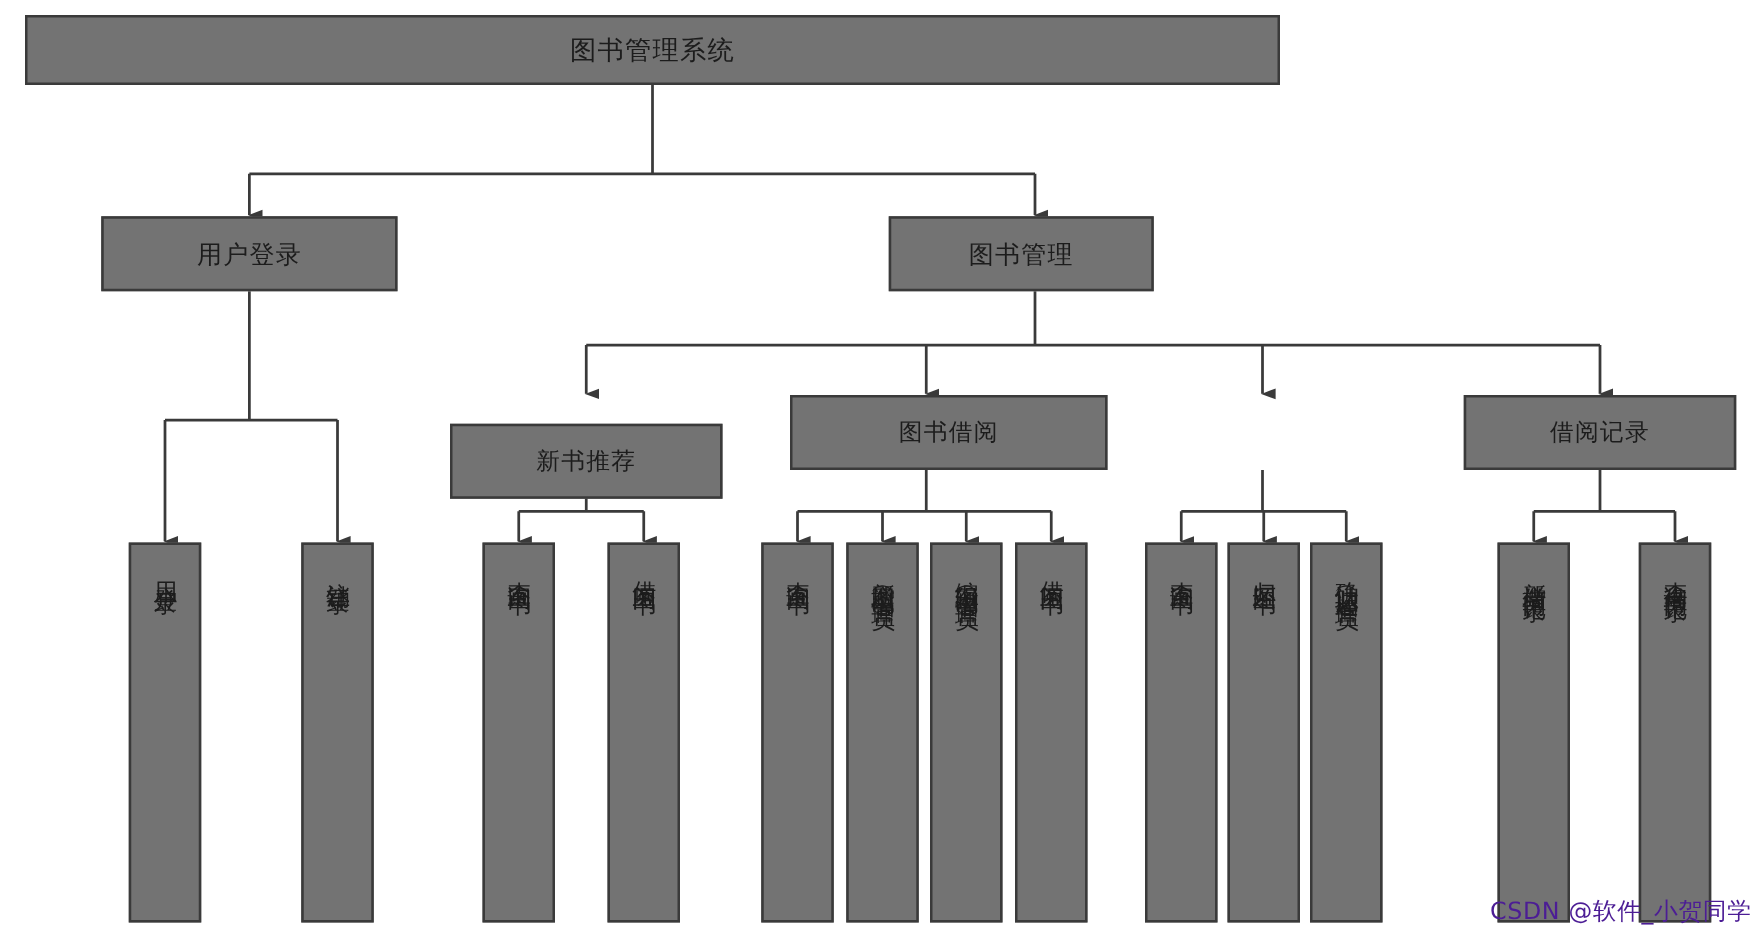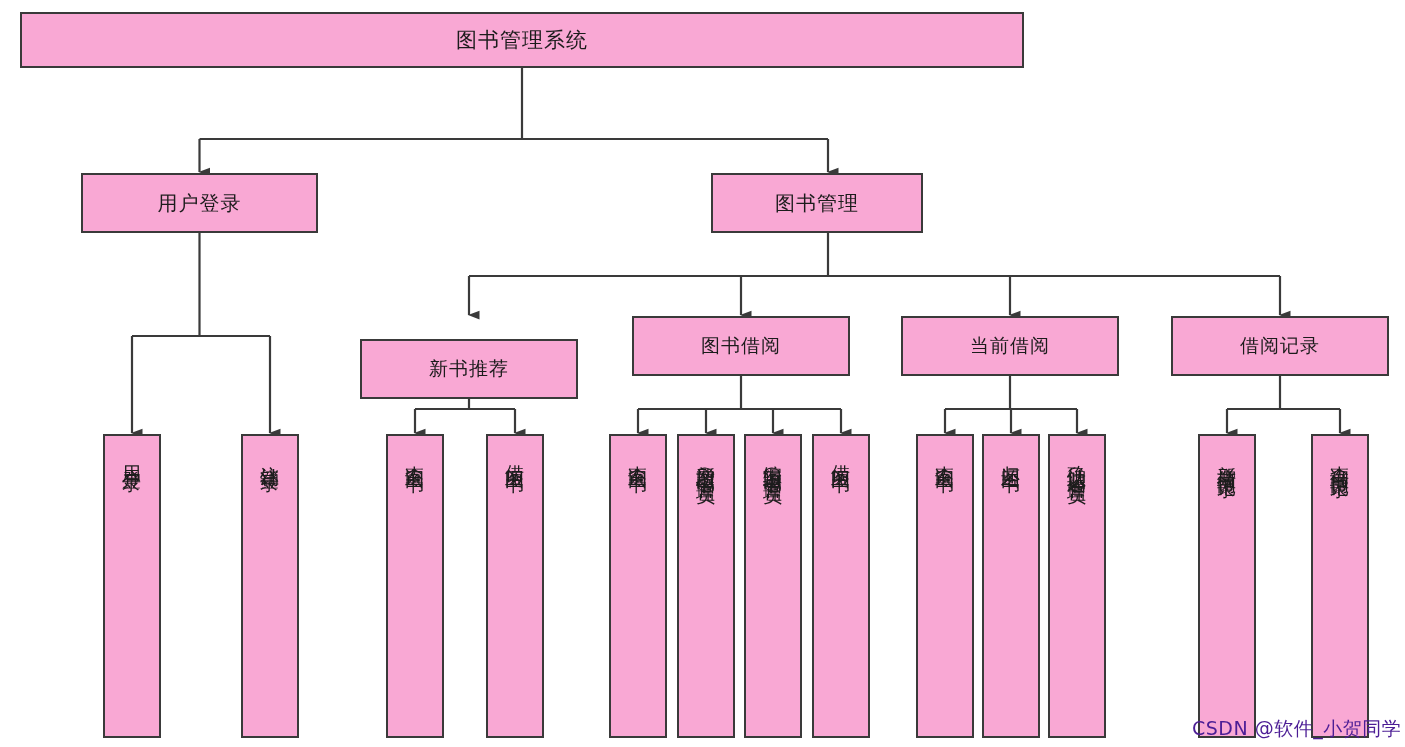--- a/index.html
+++ b/index.html
@@ -22,21 +22,21 @@
     position: absolute;
     left: 0;
     top: 0;
     width: 1405px;
     height: 747px;
     pointer-events: none;
   }
   .node {
     position: absolute;
     box-sizing: border-box;
-    background: #f9a8d4;
+    background: #737373;
     border: 2px solid #3a3a3a;
     display: flex;
     align-items: center;
     justify-content: center;
     color: #1c1c1c;
   }
   .node.level0 {
     font-size: 21px;
   }
   .node.level1 {
@@ -126,25 +126,22 @@
   <div class="node level1" style="left: 81px; top: 173px; width: 237px; height: 60px;">
     <span class="htext">用户登录</span>
   </div>
   <div class="node level1" style="left: 711px; top: 173px; width: 212px; height: 60px;">
     <span class="htext">图书管理</span>
   </div>
 
   <div class="node level2" style="left: 360px; top: 316px; width: 218px; height: 60px; margin-top: 23px;">
     <span class="htext">新书推荐</span>
   </div>
-  <div class="node level2" style="left: 632px; top: 316px; width: 218px; height: 60px;">
+  <div class="node level2" style="left: 632px; top: 316px; width: 254px; height: 60px;">
     <span class="htext">图书借阅</span>
-  </div>
-  <div class="node level2" style="left: 901px; top: 316px; width: 218px; height: 60px;">
-    <span class="htext">当前借阅</span>
   </div>
   <div class="node level2" style="left: 1171px; top: 316px; width: 218px; height: 60px;">
     <span class="htext">借阅记录</span>
   </div>
 
   <div class="node leaf" style="left: 103px; top: 434px; width: 58px; height: 304px;">
     <span class="vtext">用户登录</span>
   </div>
   <div class="node leaf" style="left: 241px; top: 434px; width: 58px; height: 304px;">
     <span class="vtext">注销登录</span>

